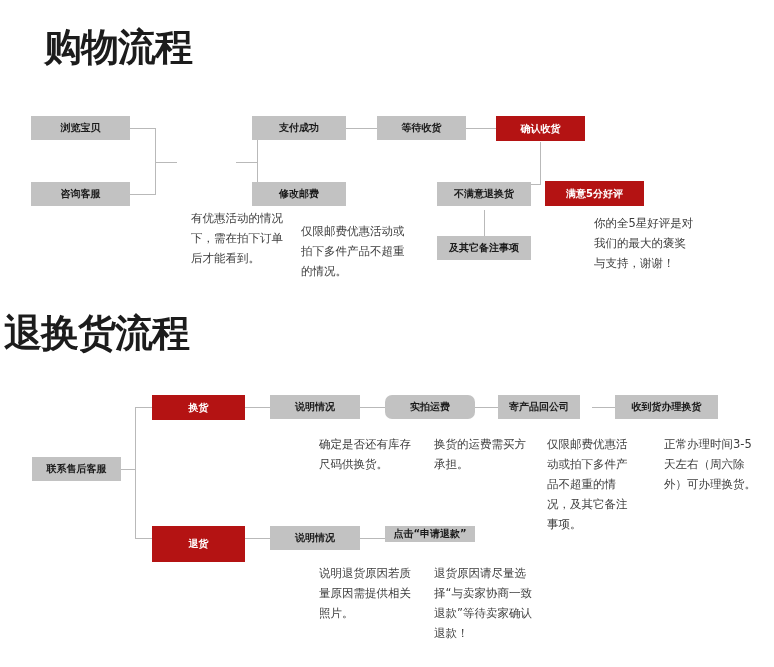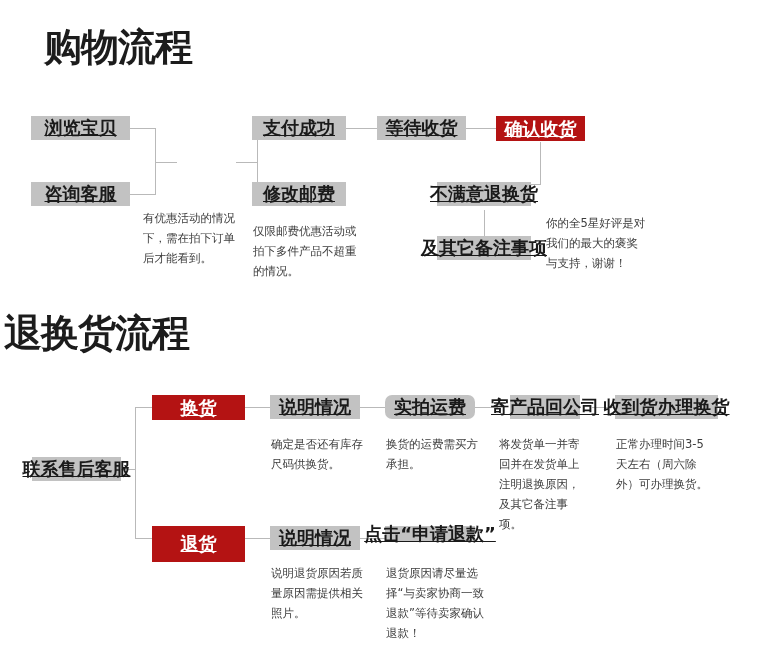--- a/index.html
+++ b/index.html
@@ -27,40 +27,40 @@
     letter-spacing: -1px;
     white-space: nowrap;
   }
   .box {
     position: absolute;
     box-sizing: border-box;
     display: flex;
     align-items: center;
     justify-content: center;
     font-weight: bold;
-    font-size: 18px;
+    font-size: 10px;
     line-height: 1;
     white-space: nowrap;
     letter-spacing: 0px;
-    text-decoration: underline;
   }
   .box.gray {
     background: #c2c2c2;
     color: #1a1a1a;
   }
   .box.red {
     background: #b41313;
     color: #ffffff;
   }
   .caption {
     position: absolute;
     font-size: 11.5px;
     line-height: 20px;
     color: #3d3d3d;
     letter-spacing: 0px;
+    margin-left: 48px;
   }
   .hline {
     position: absolute;
     height: 1px;
     background: #b9b9b9;
   }
   .vline {
     position: absolute;
     width: 1px;
     background: #b9b9b9;
@@ -99,20 +99,21 @@
   <div class="box gray" style="left:252px; top:116px; width:94px; height:24px;">支付成功</div>
 
   <div class="box gray" style="left:252px; top:182px; width:94px; height:24px;">修改邮费</div>
 
   <div class="box gray" style="left:377px; top:116px; width:89px; height:24px;">等待收货</div>
 
   <div class="box red" style="left:496px; top:116px; width:89px; height:25px;">确认收货</div>
 
   <div class="box gray" style="left:437px; top:182px; width:94px; height:24px;">不满意退换货</div>
 
+  <div class="box red" style="left:545px; top:181px; width:99px; height:25px;">满意5分好评</div>
 
   <div class="box gray" style="left:437px; top:236px; width:94px; height:24px;">及其它备注事项</div>
 
   <div class="caption" style="left:143px; top:208px; width:97px;">有优惠活动的情况下，需在拍下订单后才能看到。</div>
 
   <div class="caption" style="left:253px; top:221px; width:104px;">仅限邮费优惠活动或拍下多件产品不超重的情况。</div>
 
   <div class="caption" style="left:546px; top:213px; width:102px;">你的全5星好评是对我们的最大的褒奖与支持，谢谢！</div>
 
   <div class="section-title" style="left:4px; top:314px;">退换货流程</div>
@@ -131,35 +132,35 @@
   <div class="hline" style="left:360px; top:538px; width:25px;"></div>
 
   <div class="box gray" style="left:32px; top:457px; width:89px; height:24px;">联系售后客服</div>
 
   <div class="box red" style="left:152px; top:395px; width:93px; height:25px;">换货</div>
 
   <div class="box gray" style="left:270px; top:395px; width:90px; height:24px;">说明情况</div>
 
   <div class="box gray" style="left:385px; top:395px; width:90px; height:24px;border-radius:7px;">实拍运费</div>
 
-  <div class="box gray" style="left:498px; top:395px; width:70px; height:24px;margin-left:12px;">寄产品回公司</div>
+  <div class="box gray" style="left:498px; top:395px; width:82px; height:24px;">寄产品回公司</div>
 
   <div class="box gray" style="left:615px; top:395px; width:103px; height:24px;">收到货办理换货</div>
 
   <div class="box red" style="left:152px; top:526px; width:93px; height:36px;">退货</div>
 
   <div class="box gray" style="left:270px; top:526px; width:90px; height:24px;">说明情况</div>
 
   <div class="box gray" style="left:385px; top:526px; width:90px; height:16px;">点击“申请退款”</div>
 
   <div class="caption" style="left:271px; top:434px; width:100px;">确定是否还有库存尺码供换货。</div>
 
   <div class="caption" style="left:386px; top:434px; width:100px;">换货的运费需买方承担。</div>
 
-  <div class="caption" style="left:499px; top:434px; width:90px;">将发货单一并寄回并在发货单上注明退换原因，及其它备注事项。</div>
+  <div class="caption" style="left:499px; top:434px; width:90px;">仅限邮费优惠活动或拍下多件产品不超重的情况，及其它备注事项。</div>
 
   <div class="caption" style="left:616px; top:434px; width:95px;">正常办理时间3-5天左右（周六除外）可办理换货。</div>
 
   <div class="caption" style="left:271px; top:563px; width:100px;">说明退货原因若质量原因需提供相关照片。</div>
 
   <div class="caption" style="left:386px; top:563px; width:98px;">退货原因请尽量选择“与卖家协商一致退款”等待卖家确认退款！</div>
 
 </div>
 
 </body></html>

